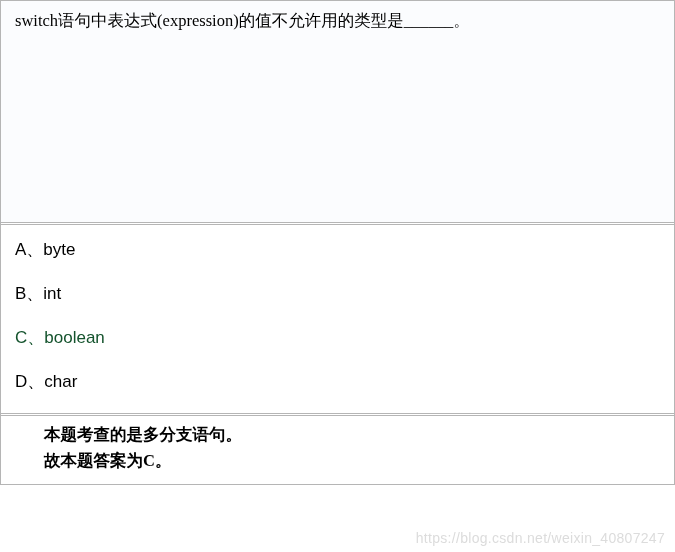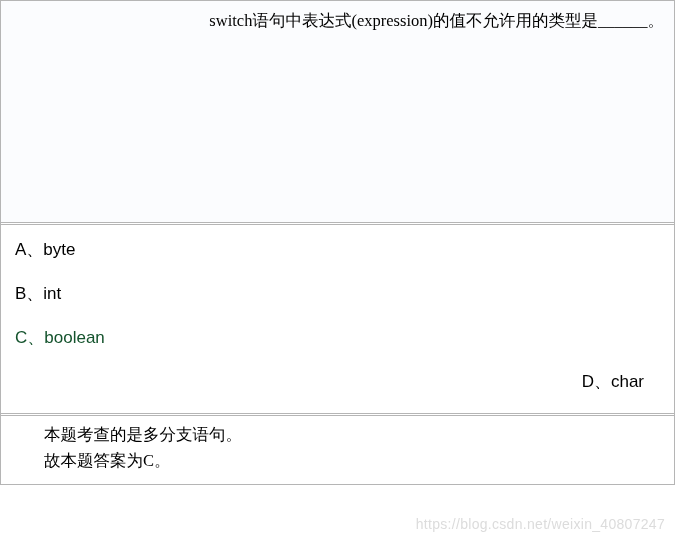--- a/index.html
+++ b/index.html
@@ -20,54 +20,54 @@
     background: #fff;
   }
   .question-panel {
     border-top: 1px solid #b5b5b5;
     height: 222px;
     padding: 8px 10px 6px 14px;
     background: #fbfcfe;
     font-family: SimSun, "Songti SC", serif;
     font-size: 16.5px;
     line-height: 1.4;
-    text-align: right;
   }
   .options-panel {
     border-top: 3px double #b5b5b5;
     padding: 14px 30px 12px 14px;
   }
   .option {
     margin: 0 0 22px 0;
     font-size: 17px;
     line-height: 1.3;
   }
-  .option:last-child { margin-bottom: 8px; text-align: right; }
+  .option:last-child { margin-bottom: 8px; }
   .opt-label { font-family: Arial, "Microsoft YaHei", sans-serif; }
   .opt-sep { font-family: SimSun, serif; }
   .opt-text { font-family: Arial, "Microsoft YaHei", sans-serif; }
   .option.correct { color: #14532d; }
   .explain-panel {
     border-top: 3px double #b5b5b5;
     border-bottom: 1px solid #b5b5b5;
     padding: 6px 10px 10px 10px;
     font-family: SimSun, "Songti SC", serif;
     font-size: 16.5px;
     line-height: 1.55;
   }
   .explain-panel p {
     margin: 0;
     text-indent: 2em;
+    font-weight: bold;
   }
   .explain-panel p.wrap-cont {
     text-indent: 0;
   }
   .watermark {
     position: absolute;
-    bottom: 20px;
+    bottom: 6px;
     right: 10px;
     font-family: Arial, sans-serif;
     font-size: 14px;
     color: #dcdcdc;
     letter-spacing: 0.3px;
     pointer-events: none;
   }
 </style>
 </head>
 <body>

